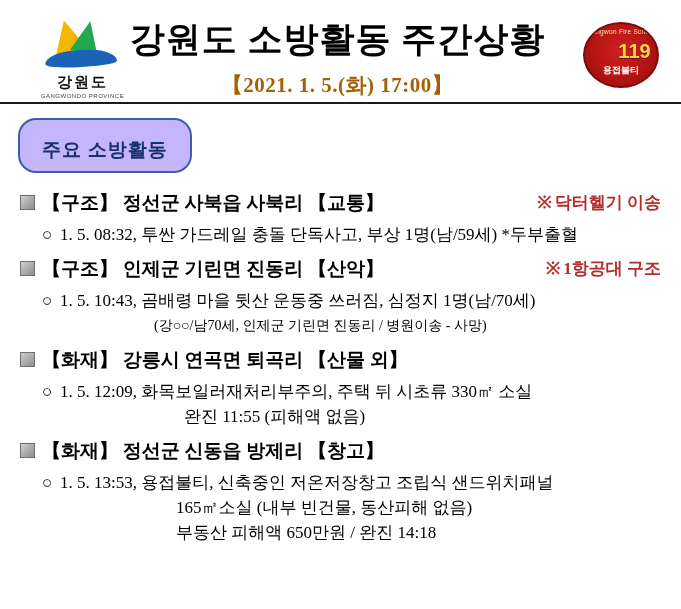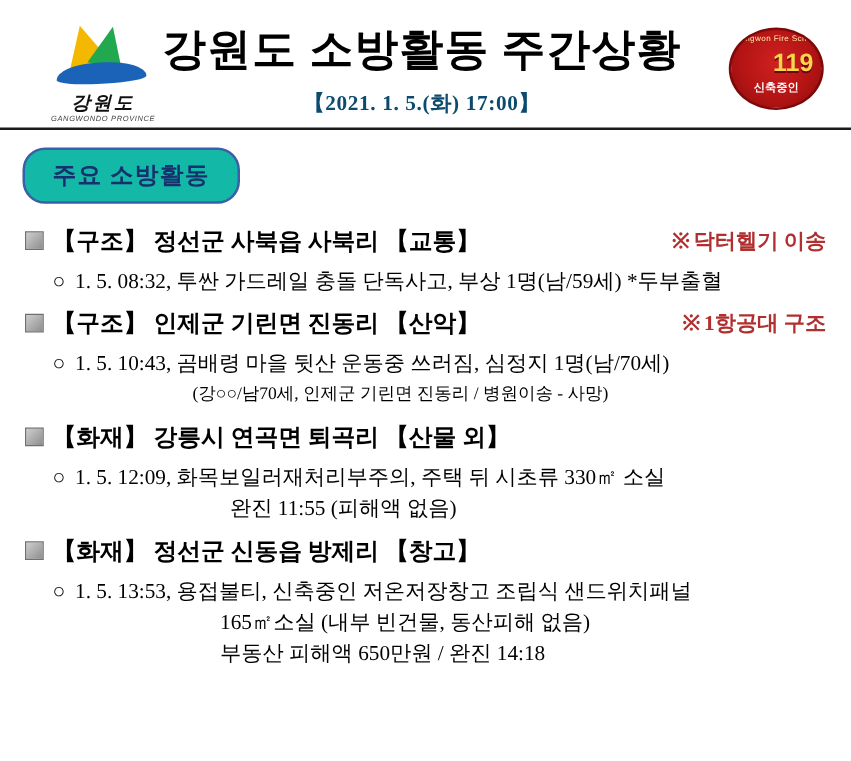--- a/index.html
+++ b/index.html
@@ -22,21 +22,20 @@
     height: 104px;
     border-bottom: 2px solid #1a1a1a;
     box-sizing: border-box;
   }
   .logo-block {
     position: absolute;
     left: 30px;
     top: 20px;
     width: 105px;
     text-align: center;
-    font-style: italic;
   }
   .logo-mark {
     position: relative;
     width: 92px;
     height: 52px;
     margin: 0 auto;
   }
   .logo-tri-yellow {
     position: absolute;
     left: 14px;
@@ -95,23 +94,23 @@
   .main-title {
     font-family: "Liberation Serif", serif;
     font-size: 35px;
     font-weight: bold;
     letter-spacing: 1px;
     color: #000;
     white-space: nowrap;
   }
   .sub-title {
     margin-top: 8px;
-    font-size: 17px;
-    font-weight: bold;
-    color: #0c4a6e;
+    font-size: 21px;
+    font-weight: bold;
+    color: #a16207;
     letter-spacing: 0.5px;
   }
 
   .emblem {
     position: absolute;
     right: 22px;
     top: 22px;
     width: 76px;
     height: 66px;
     border-radius: 50%;
@@ -145,24 +144,24 @@
     margin-top: 2px;
     color: #ffffff;
   }
 
   
   .section-tag-wrap {
     margin: 14px 0 6px 18px;
   }
   .section-tag {
     display: inline-block;
-    padding: 7px 22px 8px 22px;
+    padding: 17px 22px 8px 22px;
     border: 2px solid #3b5fa8;
     border-radius: 18px;
-    background: #14b8a6;
+    background: #c4b5fd;
     font-size: 19px;
     font-weight: bold;
     color: #17306e;
     letter-spacing: 1px;
   }
 
   
   .content {
     padding: 2px 14px 0 20px;
   }
@@ -250,21 +249,21 @@
   </div>
 
   <div class="title-block">
     <div class="main-title">강원도 소방활동 주간상황</div>
     <div class="sub-title">【2021. 1. 5.(화) 17:00】</div>
   </div>
 
   <div class="emblem">
     <div class="emblem-top">Gangwon Fire School</div>
     <div class="emblem-num">119</div>
-    <div class="emblem-bot">신축중인</div>
+    <div class="emblem-bot">용접불티</div>
   </div>
 </div>
 
 <div class="section-tag-wrap">
   <span class="section-tag">주요 소방활동</span>
 </div>
 
 <div class="content">
 
   <div class="item">

